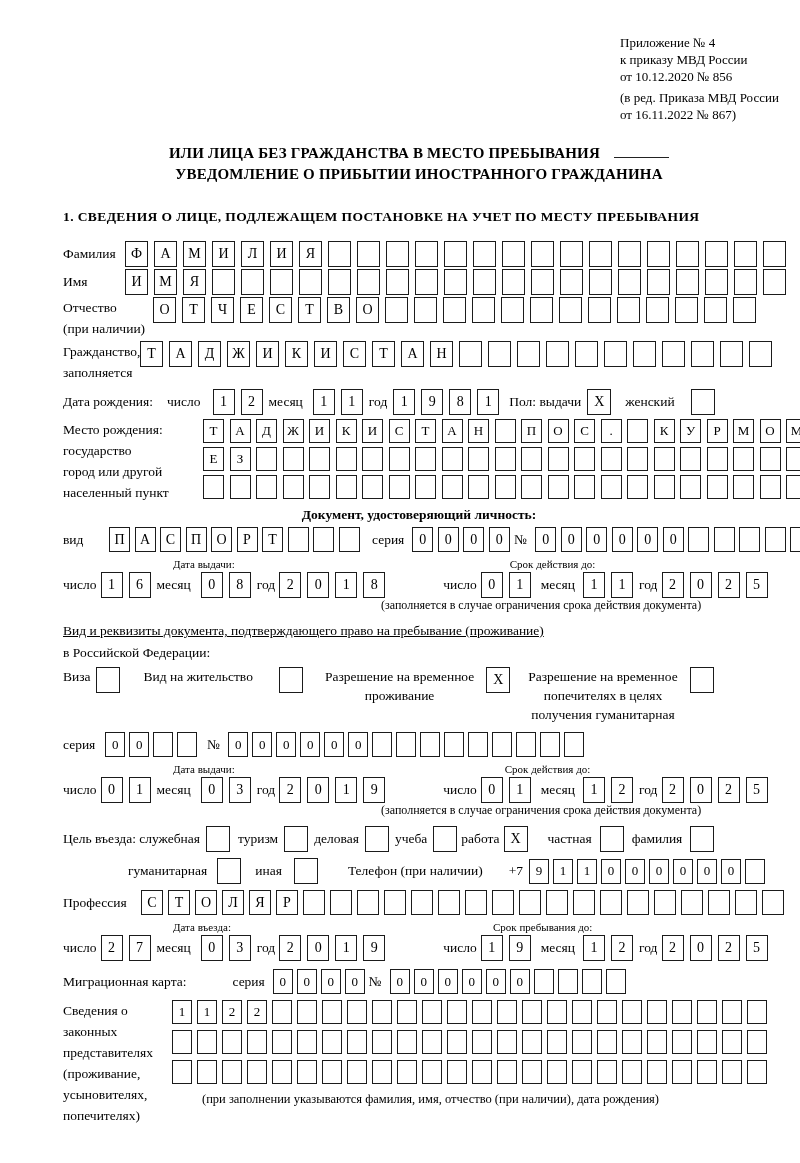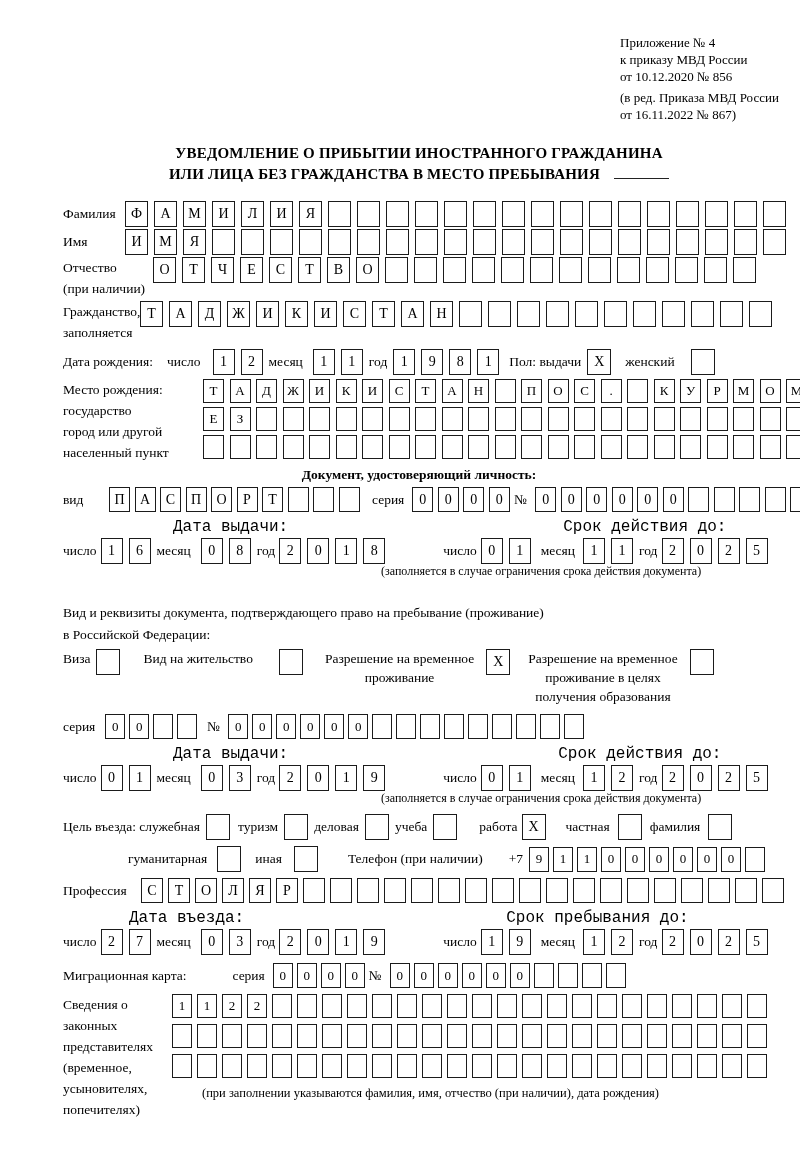--- a/index.html
+++ b/index.html
@@ -19,44 +19,45 @@
   .cell{flex:none;width:22px;height:26px;border:1.5px solid #1b1b1b;margin-right:6px;display:flex;align-items:center;justify-content:center;font-size:14px;box-sizing:border-box;background:#fff;}
   .w23 .cell{width:23px;}
   .p265 .cell{width:21px;height:24px;margin-right:5.5px;font-size:13px;}
   .p25 .cell{width:20px;height:24px;margin-right:5px;font-size:13px;}
   .p24 .cell{width:20px;height:25px;margin-right:4px;font-size:13px;}
   .p27 .cell{width:22px;height:25px;margin-right:5px;}
   .vidc .cell{width:21px;height:25px;margin-right:4.5px;}
   .cbox{flex:none;width:24px;height:26px;border:1.5px solid #1b1b1b;display:flex;align-items:center;justify-content:center;font-size:14px;box-sizing:border-box;background:#fff;}
   .dochead{margin-top:4px;text-align:center;font-weight:bold;font-size:13.5px;}
   .note{font-size:12px;}
-  .datelbl{font-size:16px;font-weight:normal;font-family:Liberation Mono, monospace;}
+  .datelbl{font-size:11px;font-weight:normal;}
   .opt{display:flex;align-items:flex-start;}
   .optlbl{font-size:13.5px;line-height:19px;text-align:center;}
-  .mt2{margin-top:2px;}.mt4{margin-top:4px;}.mt6{margin-top:6px;}.mt8{margin-top:8px;}.mt10{margin-top:26px;}.mt16{margin-top:16px;}
+  .mt2{margin-top:2px;}.mt4{margin-top:4px;}.mt6{margin-top:6px;}.mt8{margin-top:8px;}.mt10{margin-top:10px;text-decoration:underline;}.mt16{margin-top:16px;}
 </style>
 </head>
 <body>
 
 <div class="page">
 
   <div class="hdr">
     <div>Приложение № 4</div>
     <div>к приказу МВД России</div>
     <div>от 10.12.2020 № 856</div>
     <div class="gap"></div>
     <div>(в ред. Приказа МВД России</div>
     <div>от 16.11.2022 № 867)</div>
   </div>
 
   <div class="title">
+    <div><span>ИЛИ ЛИЦА БЕЗ ГРАЖДАНСТВА В МЕСТО ПРЕБЫВАНИЯ</span><span class="uline"></span></div>
     <div>УВЕДОМЛЕНИЕ О ПРИБЫТИИ ИНОСТРАННОГО ГРАЖДАНИНА</div>
-    <div><span>ИЛИ ЛИЦА БЕЗ ГРАЖДАНСТВА В МЕСТО ПРЕБЫВАНИЯ</span><span class="uline"></span></div>
-  </div>
-
+  </div>
+
+  <div class="sect">1. СВЕДЕНИЯ О ЛИЦЕ, ПОДЛЕЖАЩЕМ ПОСТАНОВКЕ НА УЧЕТ ПО МЕСТУ ПРЕБЫВАНИЯ</div>
 
   <div class="row mt16">
     <span class="lbl" style="width:62px">Фамилия</span>
     <span class="cells w23">
         <span class="cell">Ф</span>
         <span class="cell">А</span>
         <span class="cell">М</span>
         <span class="cell">И</span>
         <span class="cell">Л</span>
         <span class="cell">И</span>
@@ -374,22 +375,22 @@
     <span class="opt" style="margin-left:22px">
       <span class="optlbl">
         <div>Разрешение на временное</div>
         <div>проживание</div>
       </span>
       <span class="cbox" style="margin-left:12px">X</span>
     </span>
     <span class="opt" style="margin-left:18px">
       <span class="optlbl">
         <div>Разрешение на временное</div>
-        <div>проживание в целях</div>
-        <div>получения образования</div>
+        <div>попечителях в целях</div>
+        <div>получения гуманитарная</div>
       </span>
       <span class="cbox" style="margin-left:12px"></span>
     </span>
   </div>
 
   <div class="row mt8">
     <span class="lbl">серия</span>
     <span class="cells p24" style="margin-left:10px">
         <span class="cell">0</span>
         <span class="cell">0</span>
@@ -459,21 +460,21 @@
 
   <div class="row mt8">
     <span class="lbl">Цель въезда: служебная</span>
     <span class="cbox" style="margin-left:6px"></span>
     <span class="lbl" style="margin-left:8px">туризм</span>
     <span class="cbox" style="margin-left:6px"></span>
     <span class="lbl" style="margin-left:6px">деловая</span>
     <span class="cbox" style="margin-left:6px"></span>
     <span class="lbl" style="margin-left:6px">учеба</span>
     <span class="cbox" style="margin-left:6px"></span>
-    <span class="lbl" style="margin-left:22px">работа</span>
+    <span class="lbl" style="margin-left:4px">работа</span>
     <span class="cbox" style="margin-left:4px">X</span>
     <span class="lbl" style="margin-left:20px">частная</span>
     <span class="cbox" style="margin-left:8px"></span>
     <span class="lbl" style="margin-left:8px">фамилия</span>
     <span class="cbox" style="margin-left:8px"></span>
   </div>
   <div class="row mt6">
     <span class="lbl" style="margin-left:65px">гуманитарная</span>
     <span class="cbox" style="margin-left:10px"></span>
     <span class="lbl" style="margin-left:14px">иная</span>
@@ -518,21 +519,21 @@
         <span class="cell"></span>
         <span class="cell"></span>
         <span class="cell"></span>
         <span class="cell"></span>
         <span class="cell"></span>
         <span class="cell"></span>
       </span>
   </div>
 
   <div class="row mt6">
-    <span class="datelbl" style="margin-left:66px">Дата въезда:</span>
+    <span class="datelbl" style="margin-left:110px">Дата въезда:</span>
     <span class="datelbl" style="margin-left:262px">Срок пребывания до:</span>
   </div>
   <div class="row mt2">
     <span class="lbl">число</span>
     <span class="cells" style="margin-left:4px">
         <span class="cell">2</span>
         <span class="cell">7</span>
       </span>
     <span class="lbl">месяц</span>
     <span class="cells" style="margin-left:10px">
@@ -587,21 +588,21 @@
         <span class="cell"></span>
         <span class="cell"></span>
       </span>
   </div>
 
   <div class="rowtop mt6">
     <span style="width:109px;flex:none">
       <div class="sub">Сведения о</div>
       <div class="sub">законных</div>
       <div class="sub">представителях</div>
-      <div class="sub">(временное,</div>
+      <div class="sub">(проживание,</div>
       <div class="sub">усыновителях,</div>
       <div class="sub">попечителях)</div>
     </span>
     <span>
       <div class="cells p25">
           <span class="cell">1</span>
           <span class="cell">1</span>
           <span class="cell">2</span>
           <span class="cell">2</span>
           <span class="cell"></span>

